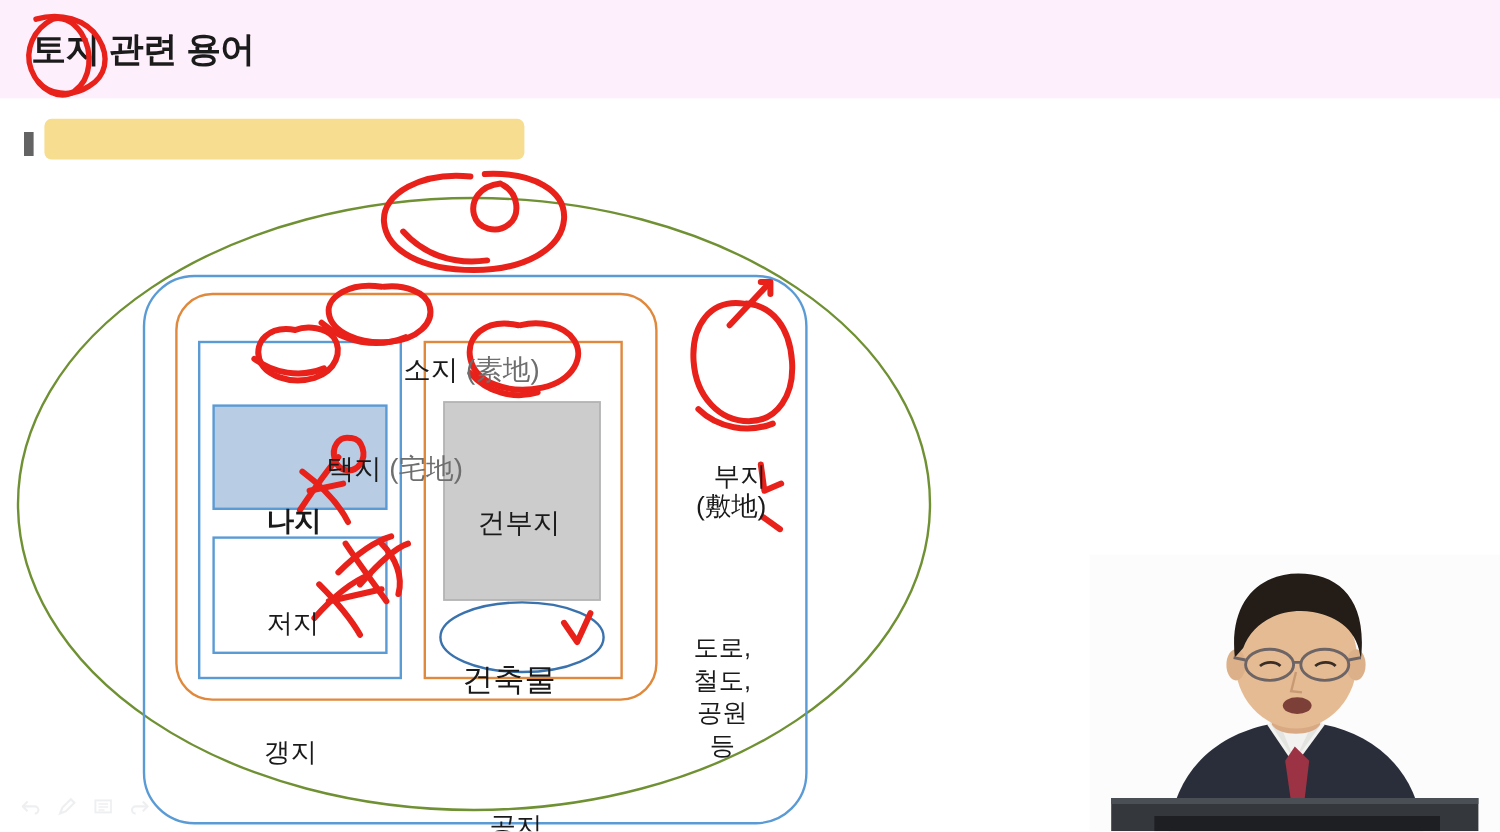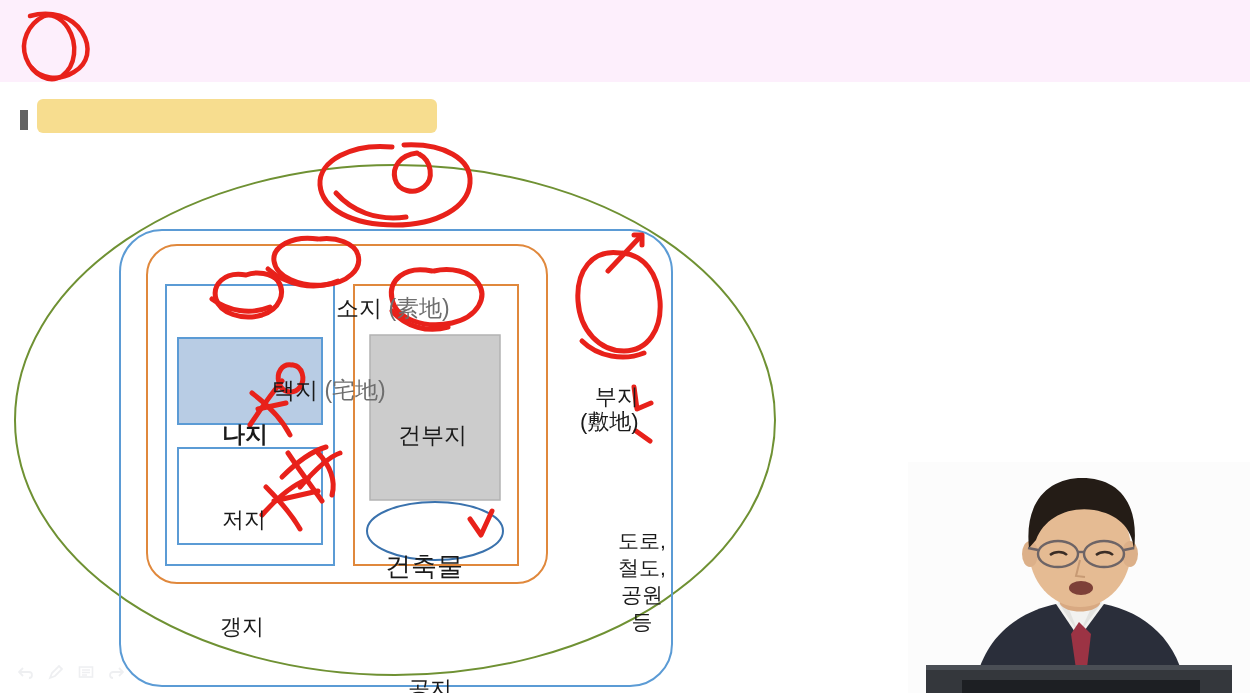--- a/index.html
+++ b/index.html
@@ -50,39 +50,40 @@
 
   .lbl-soji{left:336px;top:158px;font-size:23px;}
   .lbl-taekji{left:272px;top:240px;font-size:23px;}
   .lbl-naji{left:222px;top:284px;font-size:23px;font-weight:bold;}
   .lbl-geonbuji{left:398px;top:285px;font-size:23px;}
   .lbl-buji{left:580px;top:250px;font-size:22px;line-height:1.12;text-align:right;}
   .lbl-jeoji{left:222px;top:370px;font-size:22px;}
   .lbl-gaengji{left:220px;top:477px;font-size:22px;}
   .lbl-geonchukmul{left:385px;top:400px;font-size:26px;margin-top:14px;}
   .lbl-gongji{left:408px;top:539px;font-size:22px;}
-  .lbl-etc{left:578px;top:393px;font-size:21px;line-height:1.28;text-align:center;margin-left:40px;}
+  .lbl-etc{left:578px;top:393px;font-size:21px;line-height:1.28;text-align:center;}
 
   
   .toolbar{position:absolute;left:18px;top:664px;display:flex;gap:14px;opacity:.30;}
   .toolbar .tb{width:16px;height:16px;display:block;}
 
   
   #video{
     position:absolute;left:908px;top:462px;width:342px;height:231px;
     background:#fdfdfd;overflow:hidden;
   }
   #video svg{position:absolute;left:0;top:0;}
 </style>
 </head>
 <body>
 
 <div id="stage">
 
   <div class="header-band"></div>
+  <div class="slide-title">토지 관련 용어</div>
 
   <div class="bullet-square"></div>
   <div class="subtitle-hl"></div>
 
   <div id="diagram">
 
     <svg width="820" height="560" viewBox="0 0 820 560">
 
       <ellipse cx="395" cy="285" rx="380" ry="255" fill="none" stroke="#6f9133" stroke-width="2"></ellipse>
 

